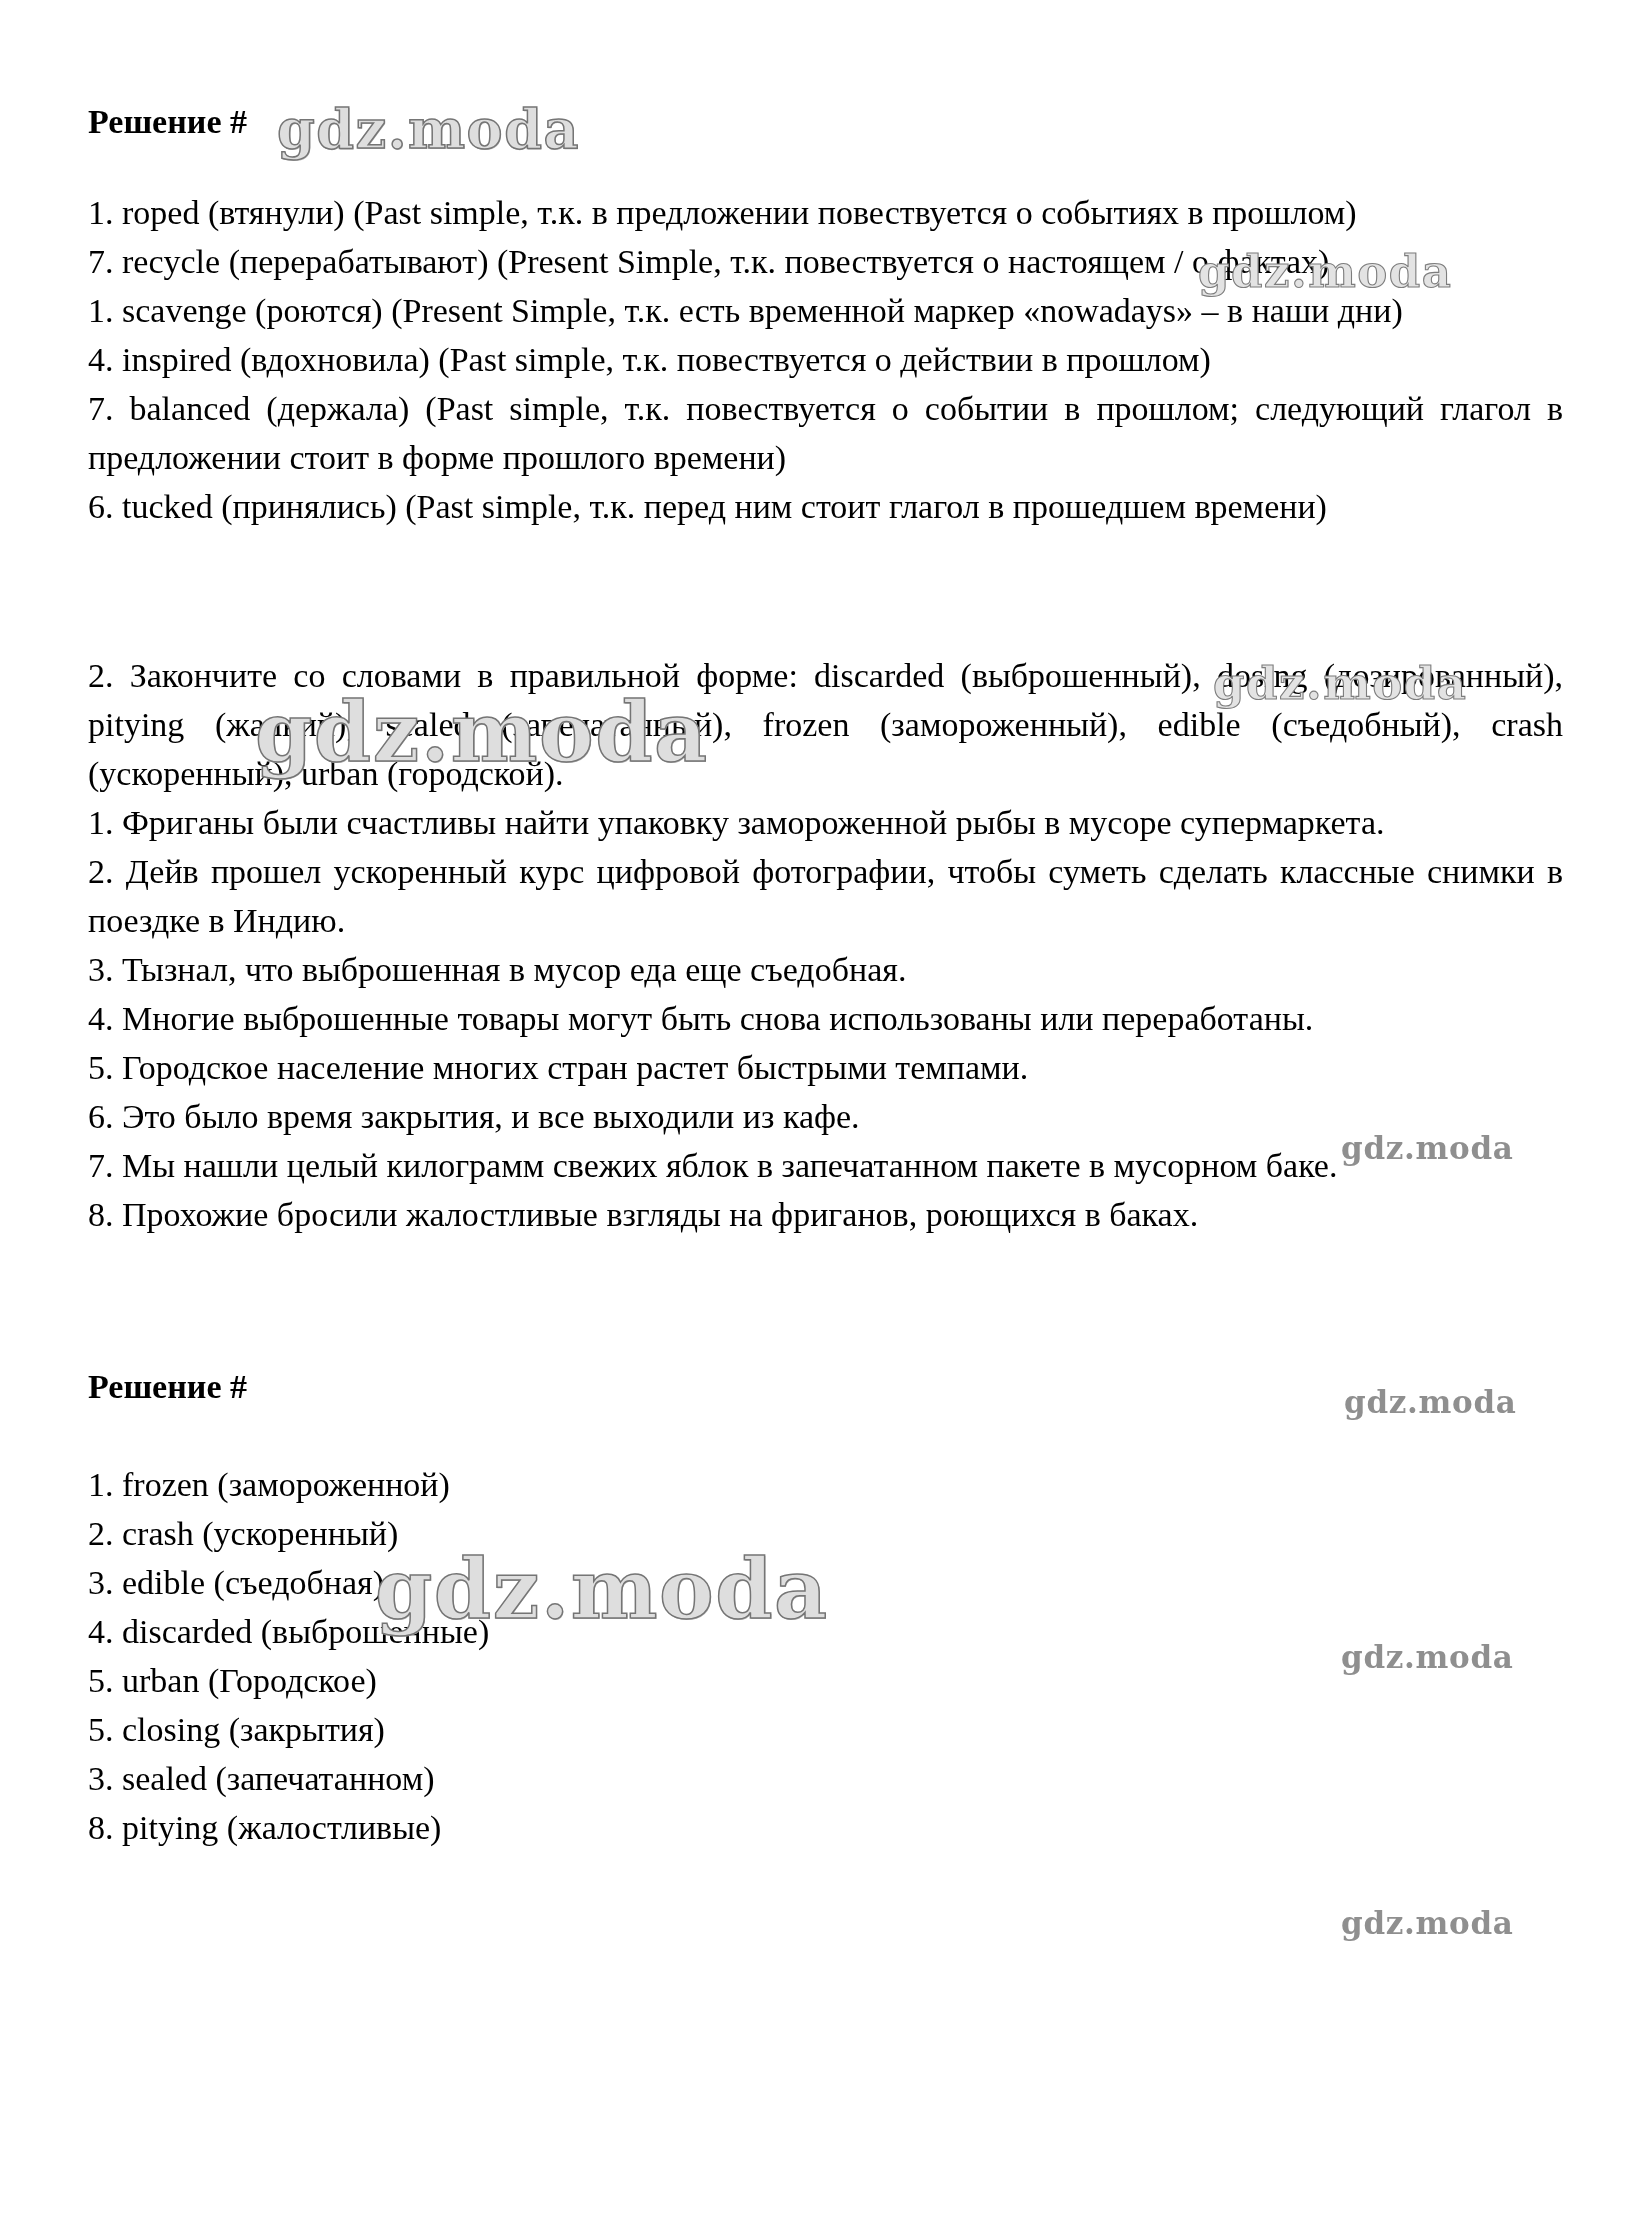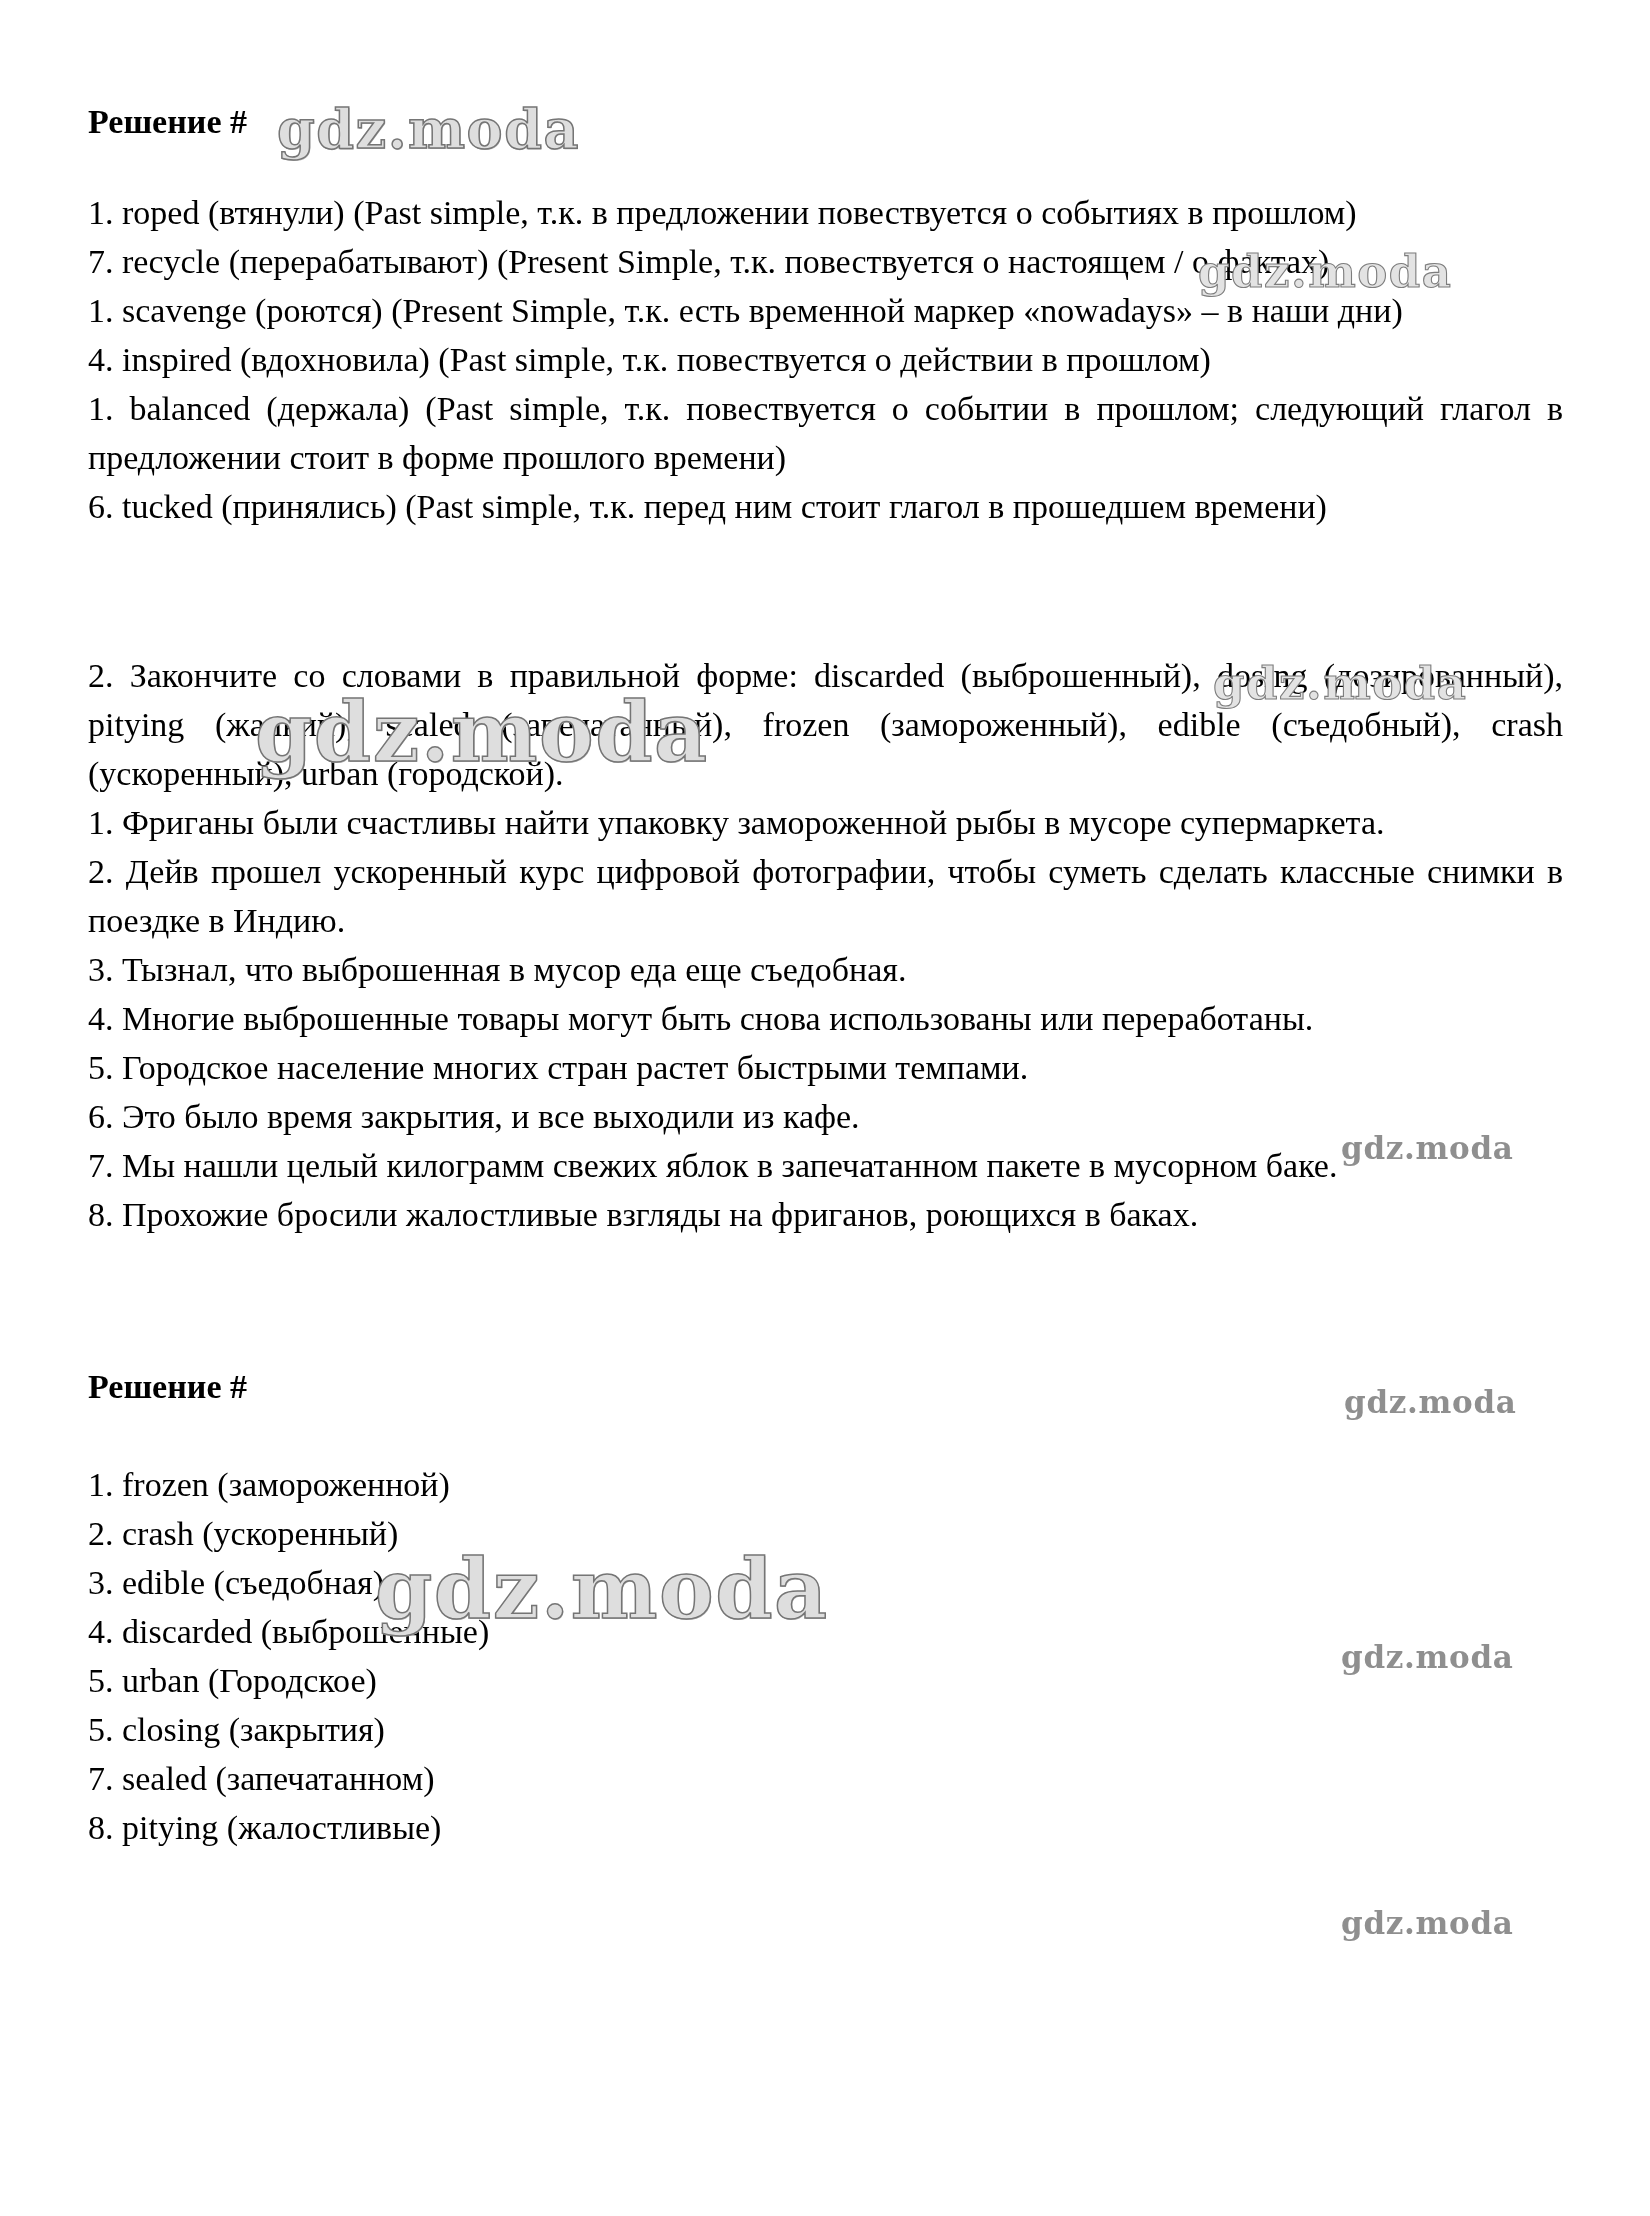--- a/index.html
+++ b/index.html
@@ -62,21 +62,21 @@
 
 <div class="page">
 
   <h1 class="heading">Решение #</h1>
   <div class="gap-after-h1"></div>
 
   <p class="item">1. roped (втянули) (Past simple, т.к. в предложении повествуется о событиях в прошлом)</p>
   <p class="item">7. recycle (перерабатывают) (Present Simple, т.к. повествуется о настоящем / о фактах)</p>
   <p class="item">1. scavenge (роются) (Present Simple, т.к. есть временной маркер «nowadays» – в наши дни)</p>
   <p class="item">4. inspired (вдохновила) (Past simple, т.к. повествуется о действии в прошлом)</p>
-  <p class="item">1. balanced (держала) (Past simple, т.к. повествуется о событии в прошлом; следующий глагол в предложении стоит в форме прошлого времени)</p>
+  <p class="item">7. balanced (держала) (Past simple, т.к. повествуется о событии в прошлом; следующий глагол в предложении стоит в форме прошлого времени)</p>
   <p class="item">6. tucked (принялись) (Past simple, т.к. перед ним стоит глагол в прошедшем времени)</p>
 
   <div class="gap-block-1"></div>
 
   <p class="item">2. Закончите со словами в правильной форме: discarded (выброшенный), dosing (дозированный), pitying (жалкий), sealed (запечатанный), frozen (замороженный), edible (съедобный), crash (ускоренный), urban (городской).</p>
   <p class="item">1. Фриганы были счастливы найти упаковку замороженной рыбы в мусоре супермаркета.</p>
   <p class="item">2. Дейв прошел ускоренный курс цифровой фотографии, чтобы суметь сделать классные снимки в поездке в Индию.</p>
   <p class="item">3. Тызнал, что выброшенная в мусор еда еще съедобная.</p>
   <p class="item">4. Многие выброшенные товары могут быть снова использованы или переработаны.</p>
   <p class="item">5. Городское население многих стран растет быстрыми темпами.</p>
@@ -88,21 +88,21 @@
 
   <h1 class="heading">Решение #</h1>
   <div class="blank-line"></div>
 
   <p class="item">1. frozen (замороженной)</p>
   <p class="item">2. crash (ускоренный)</p>
   <p class="item">3. edible (съедобная)</p>
   <p class="item">4. discarded (выброшенные)</p>
   <p class="item">5. urban (Городское)</p>
   <p class="item">5. closing (закрытия)</p>
-  <p class="item">7. sealed (запечатанном)</p>
+  <p class="item">3. sealed (запечатанном)</p>
   <p class="item">8. pitying (жалостливые)</p>
 
   <div class="wm wm-sketch" style="left:277px;  top:105px;  font-size:54px;">gdz.moda</div>
   <div class="wm wm-sketch-sm" style="left:1198px; top:247px;  font-size:45px;">gdz.moda</div>
   <div class="wm wm-sketch-sm" style="left:1213px; top:659px;  font-size:45px;">gdz.moda</div>
   <div class="wm wm-sketch" style="left:255px;  top:708px;  font-size:82px;">gdz.moda</div>
   <div class="wm wm-solid" style="left:1341px; top:1124px; font-size:31px;">gdz.moda</div>
   <div class="wm wm-solid" style="left:1344px; top:1378px; font-size:31px;">gdz.moda</div>
   <div class="wm wm-sketch" style="left:375px;  top:1565px; font-size:82px;">gdz.moda</div>
   <div class="wm wm-solid" style="left:1341px; top:1633px; font-size:31px;">gdz.moda</div>

